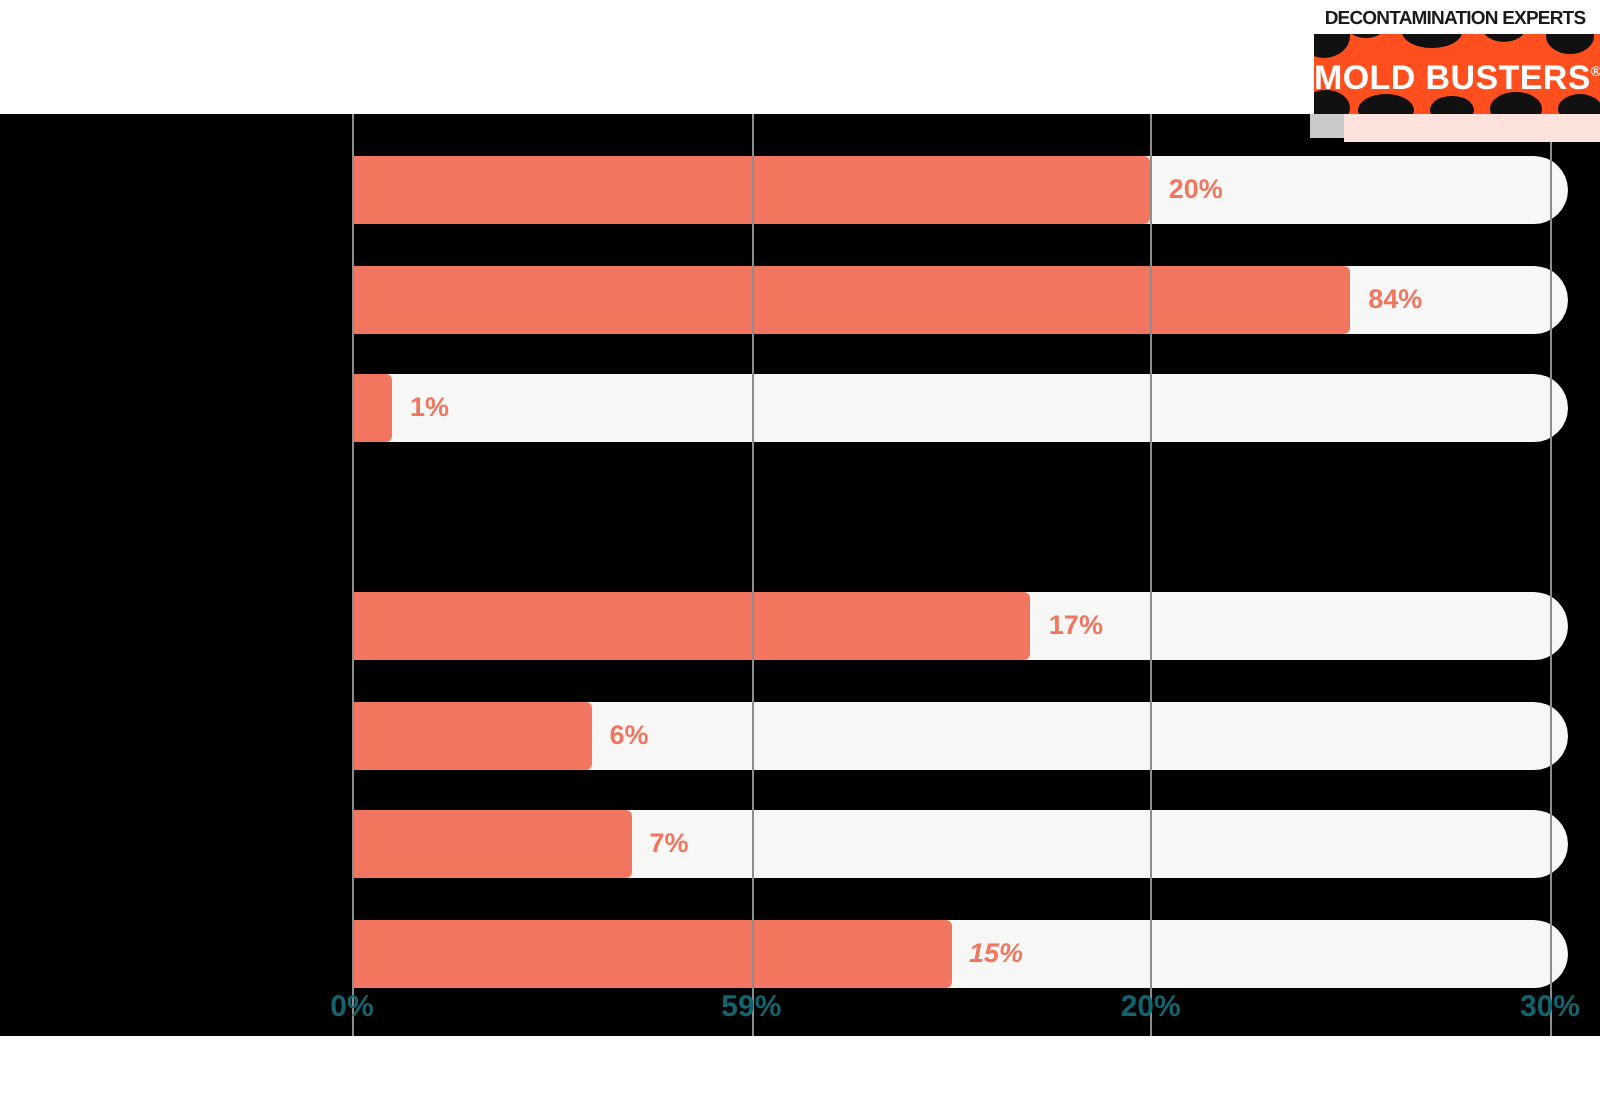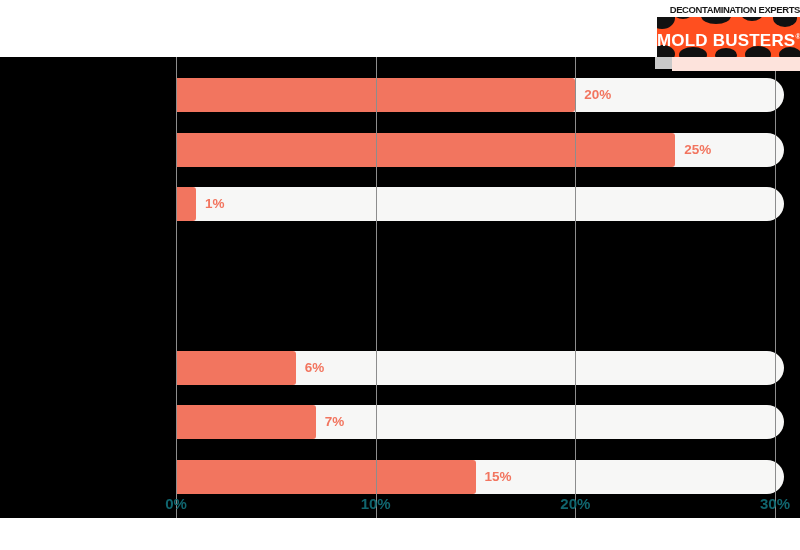--- a/index.html
+++ b/index.html
@@ -136,21 +136,21 @@
   .logo-white-plate {
     position: absolute;
     left: 0; top: 0;
     width: 145px; height: 58px;
     background: #ffffff;
   }
   .logo-tagline {
     position: absolute;
     left: 0; top: 4px;
     width: 145px;
-    text-align: right;
+    text-align: center;
     font-size: 9.5px;
     font-weight: bold;
     letter-spacing: -0.4px;
     color: #1a1a1a;
     white-space: nowrap;
   }
   .logo-block {
     position: absolute;
     left: 2px; top: 17px;
     width: 143px; height: 40px;
@@ -215,57 +215,62 @@
     <div class="plot">
       <div class="rows" id="rows">
           <div class="bar-row" style="top: 21px;">
             <div class="track"></div>
             <div class="bar-fill" style="width: 399.333px; background: rgb(242, 117, 95);"></div>
             <div class="bar-label" style="left: 408.333px;">20%</div>
           </div>
           <div class="bar-row" style="top: 75.5px;">
             <div class="track"></div>
             <div class="bar-fill" style="width: 499.167px; background: rgb(242, 117, 95);"></div>
-            <div class="bar-label" style="left: 508.167px;">25%</div>
+            <div class="bar-label" style="left: 508.167px;">84%</div>
           </div>
           <div class="bar-row" style="top: 130px;">
             <div class="track"></div>
             <div class="bar-fill" style="width: 19.9667px; background: rgb(242, 117, 95);"></div>
             <div class="bar-label" style="left: 28.9667px;">1%</div>
           </div>
+          <div class="bar-row" style="top: 239px;">
+            <div class="track"></div>
+            <div class="bar-fill" style="width: 339.433px; background: rgb(242, 117, 95);"></div>
+            <div class="bar-label" style="left: 348.433px;">17%</div>
+          </div>
           <div class="bar-row" style="top: 293.5px;">
             <div class="track"></div>
             <div class="bar-fill" style="width: 119.8px; background: rgb(242, 117, 95);"></div>
             <div class="bar-label" style="left: 128.8px;">6%</div>
           </div>
           <div class="bar-row" style="top: 348px;">
             <div class="track"></div>
             <div class="bar-fill" style="width: 139.767px; background: rgb(242, 117, 95);"></div>
             <div class="bar-label" style="left: 148.767px;">7%</div>
           </div>
           <div class="bar-row" style="top: 402.5px;">
             <div class="track"></div>
             <div class="bar-fill" style="width: 299.5px; background: rgb(242, 117, 95);"></div>
-            <div class="bar-label" style="left: 308.5px;">15%</div>
+            <div class="bar-label" style="left: 308.5px; font-style: italic;">15%</div>
           </div>
         </div>
       <div id="gridlines">
           <div class="gridline tick-ext" style="left: 0px; background: rgb(141, 141, 141);"></div>
           <div class="gridline tick-ext" style="left: 199.667px; background: rgb(141, 141, 141);"></div>
           <div class="gridline tick-ext" style="left: 399.333px; background: rgb(141, 141, 141);"></div>
           <div class="gridline tick-ext" style="left: 599px; background: rgb(141, 141, 141);"></div>
         </div>
     </div>
   </div>
 
   <div class="bottom-band"></div>
 
   <div class="axis-labels" id="axis-labels">
       <div class="tick-label" style="left: 176px; color: rgb(16, 101, 110);">0%</div>
-      <div class="tick-label" style="left: 375.667px; color: rgb(16, 101, 110);">10%</div>
+      <div class="tick-label" style="left: 375.667px; color: rgb(16, 101, 110);">59%</div>
       <div class="tick-label" style="left: 575.333px; color: rgb(16, 101, 110);">20%</div>
       <div class="tick-label" style="left: 775px; color: rgb(16, 101, 110);">30%</div>
     </div>
 
   <div class="logo">
     <div class="logo-white-plate"></div>
     <div class="logo-tagline">DECONTAMINATION EXPERTS</div>
     <div class="logo-block">
       <div class="spot" style="left:-8px;  top:-10px; width:26px; height:22px;"></div>
       <div class="spot" style="left:16px;  top:-12px; width:20px; height:14px;"></div>

